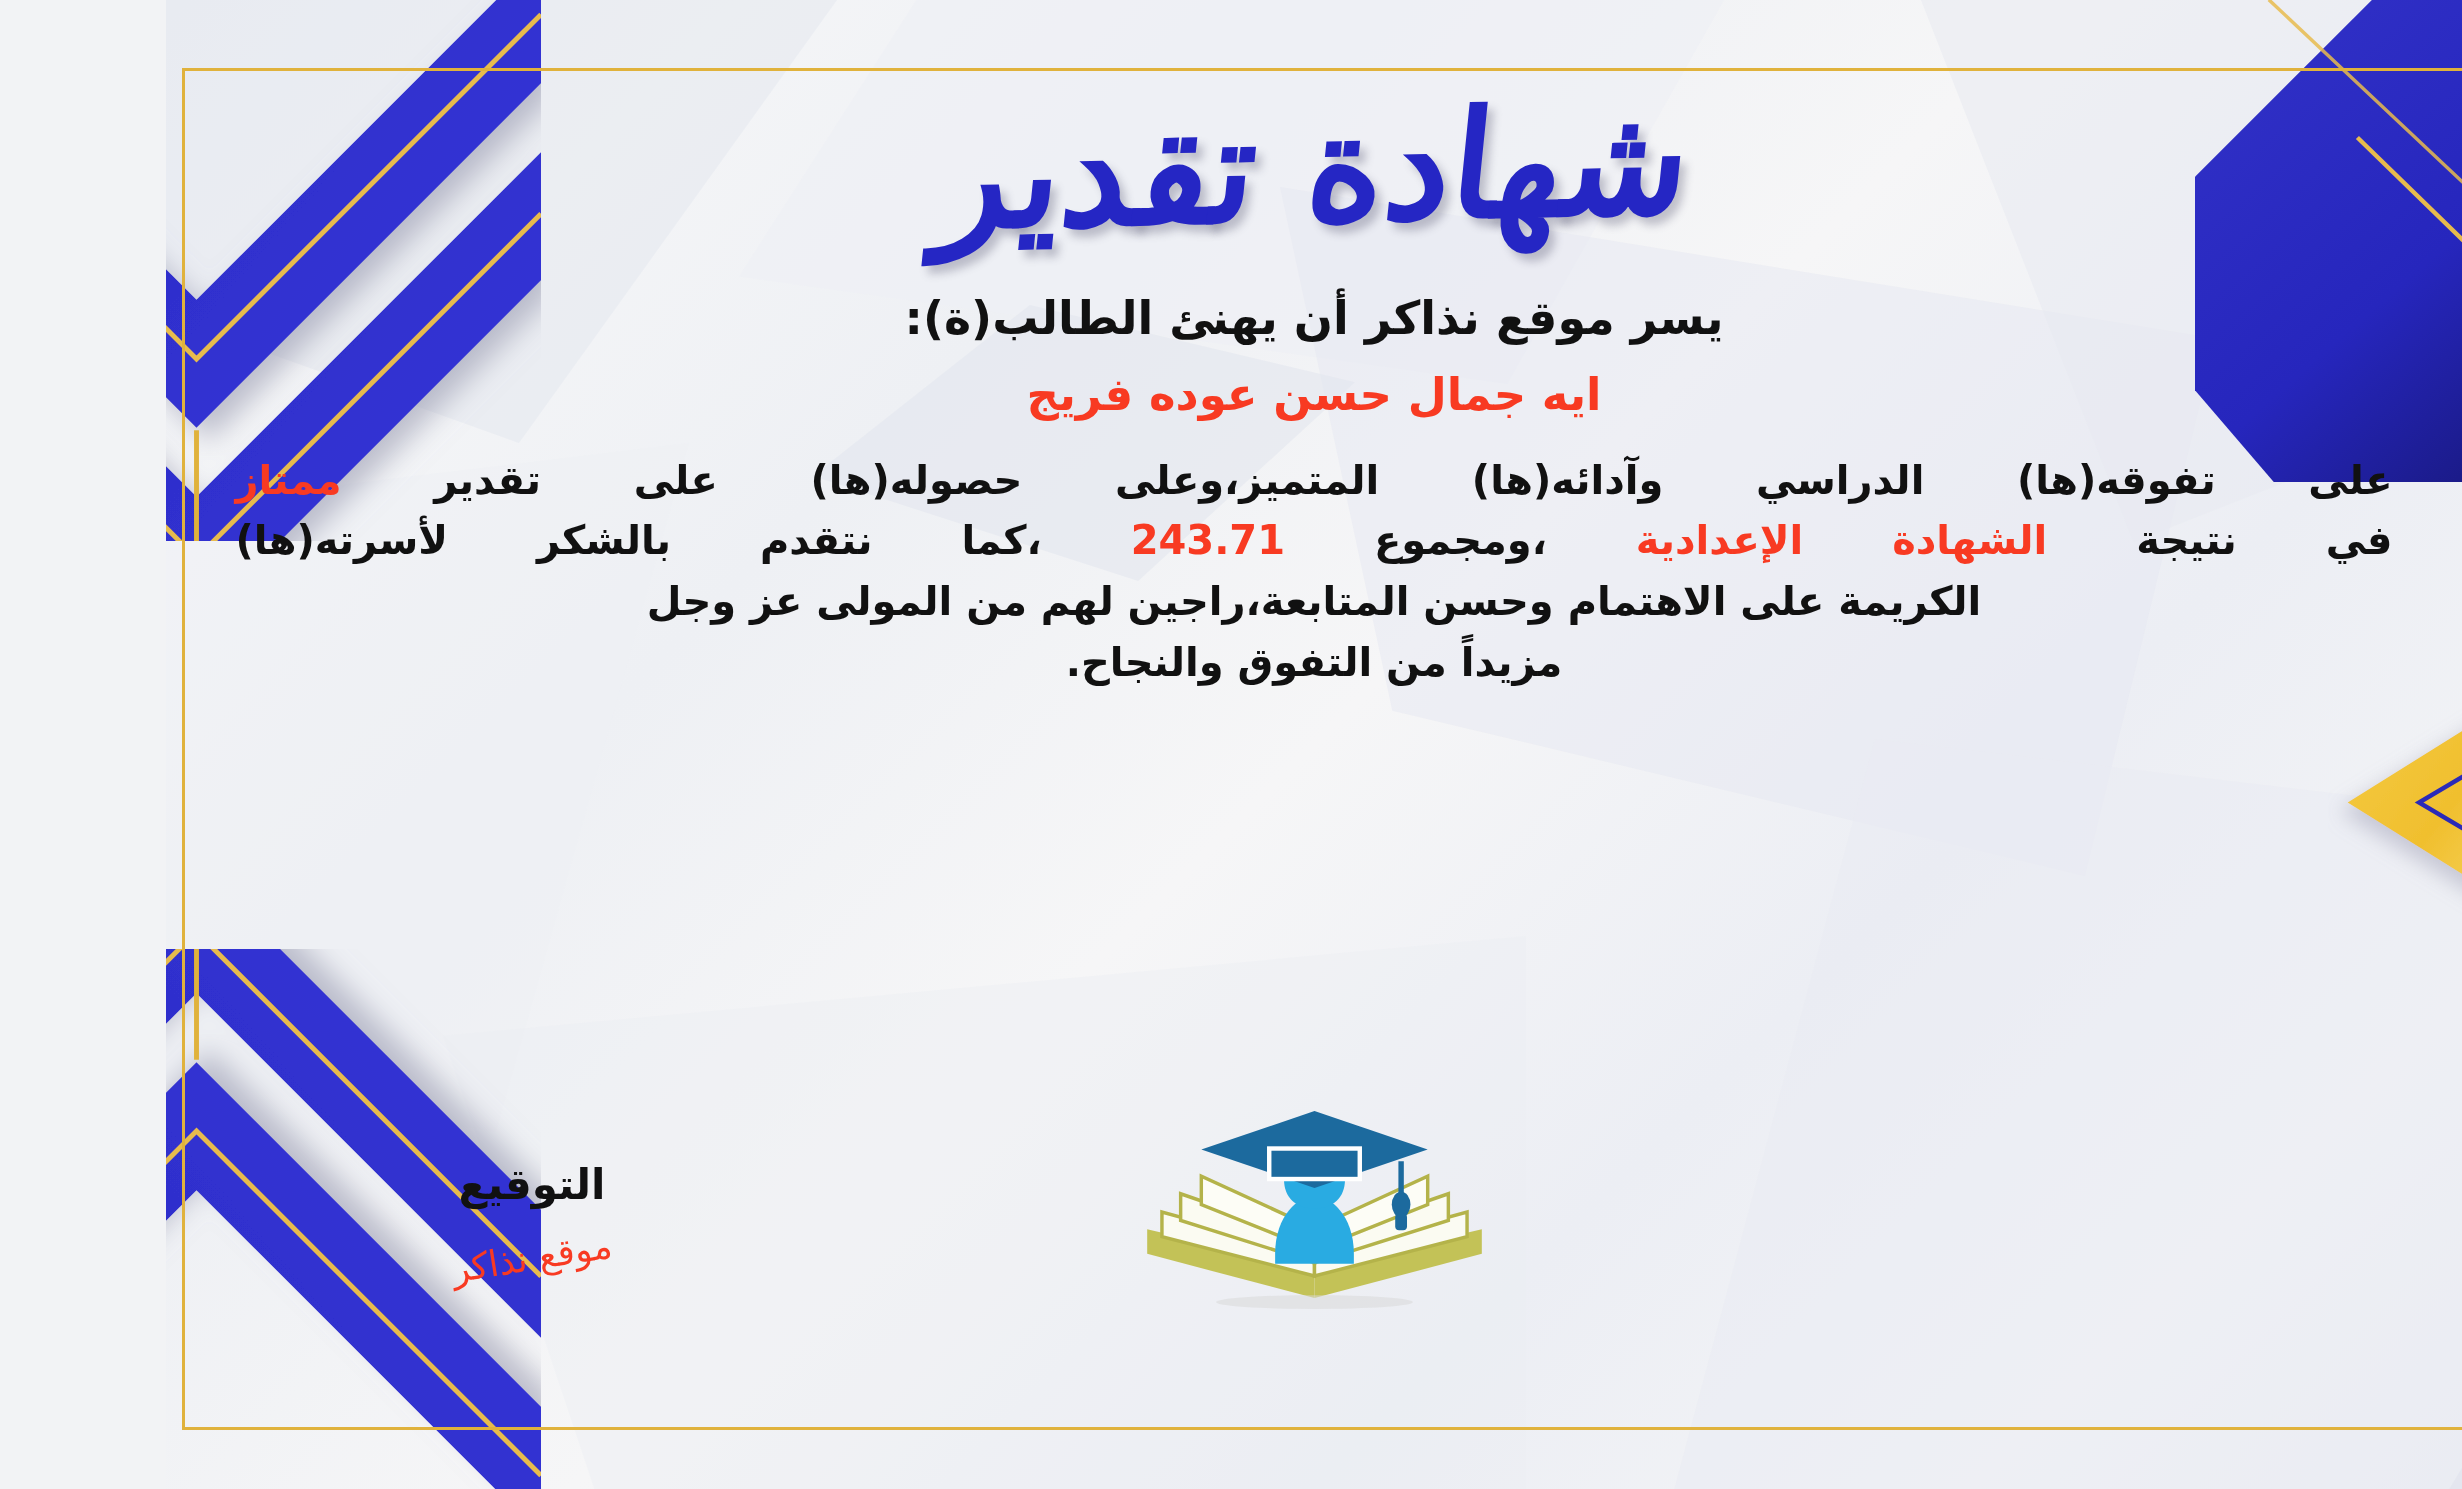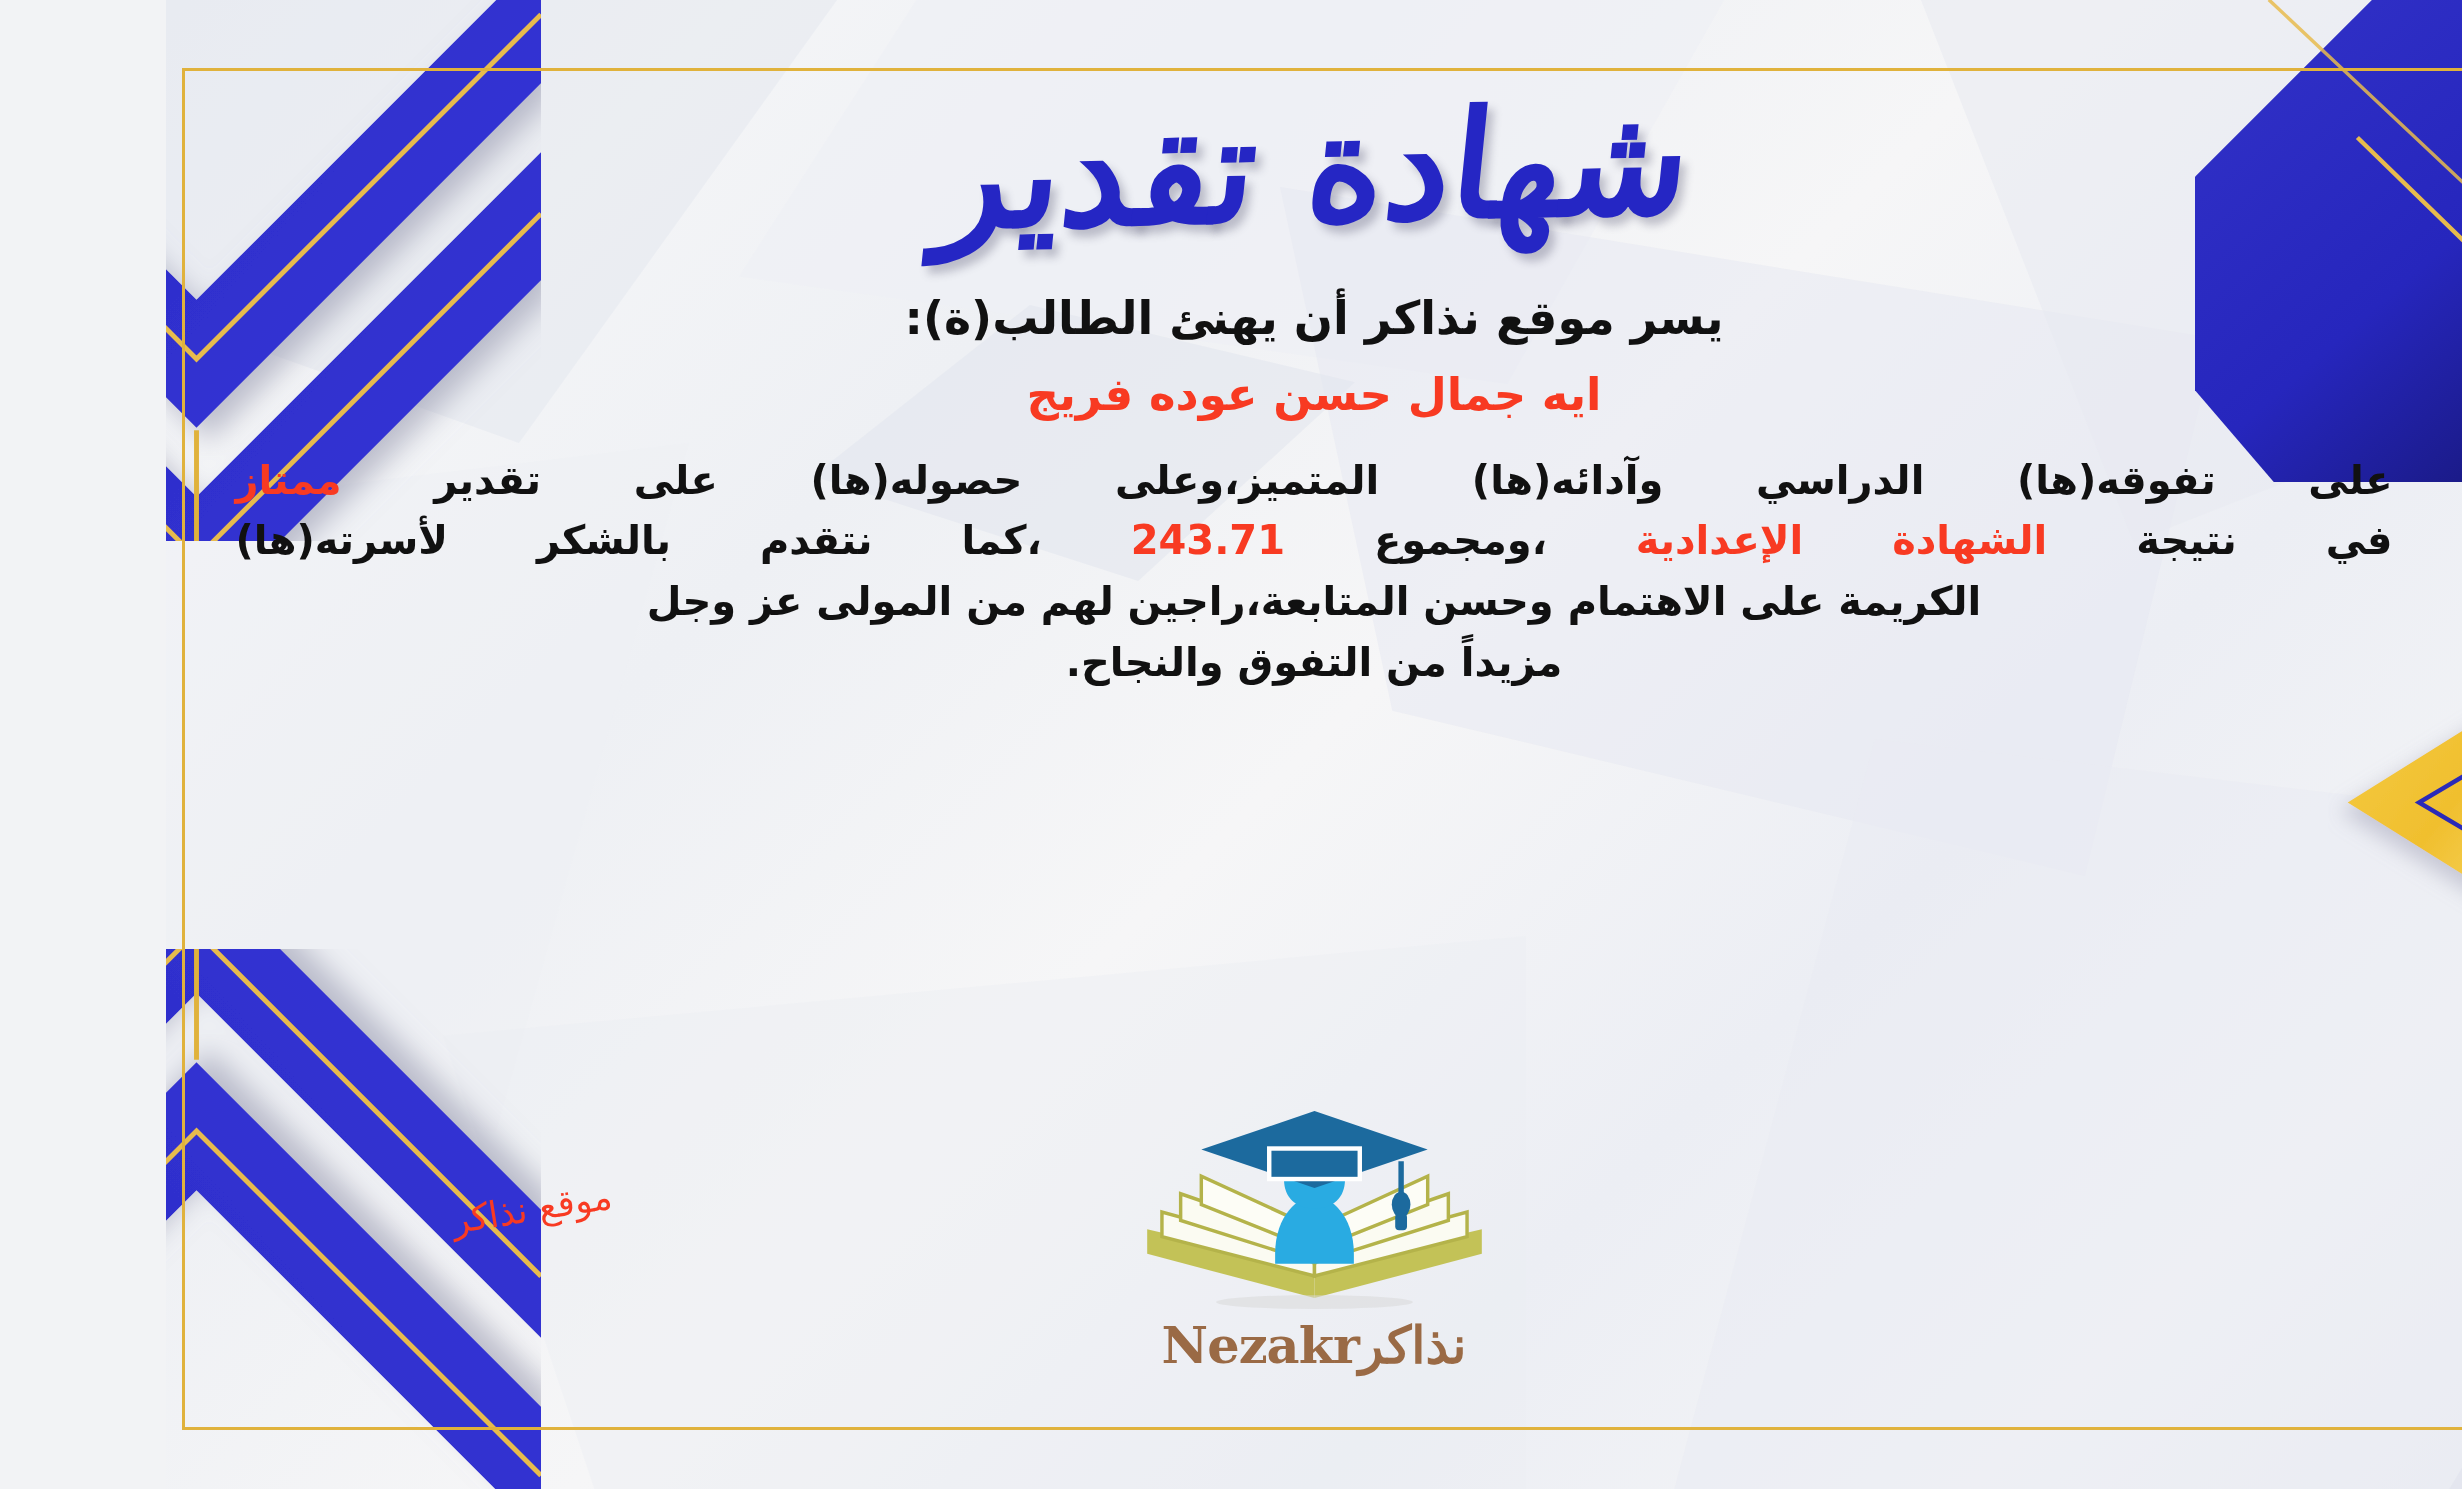--- a/index.html
+++ b/index.html
@@ -241,20 +241,21 @@
         <span class="num">243.71</span>
         <span>،كما نتقدم بالشكر لأسرته(ها)</span>
       </span>
       <span class="ln l3">الكريمة على الاهتمام وحسن المتابعة،راجين لهم من المولى عز وجل</span>
       <span class="ln l4">مزيداً من التفوق والنجاح.</span>
     </div>
 
     <div class="footer">
 
       <div class="sig-block">
+        <div class="sig-label">التوقيع</div>
         <div class="sig-hand">موقع نذاكر</div>
       </div>
 
       <div class="logo-block">
         <svg class="logo-mark" viewBox="0 0 760 430">
 
           <g>
             <path d="M40 250 L40 300 L380 390 L380 330 Z" fill="#c3c257"></path>
             <path d="M720 250 L720 300 L380 390 L380 330 Z" fill="#c3c257"></path>
             <path d="M70 215 L70 265 L380 345 L380 300 Z" fill="#fbfbf2" stroke="#b4b34a" stroke-width="7"></path>
@@ -272,21 +273,18 @@
           </g>
 
           <g>
             <polygon points="380,10 610,88 380,166 150,88" fill="#1c6a9e"></polygon>
             <rect x="288" y="86" width="184" height="62" fill="#1c6a9e" stroke="#ffffff" stroke-width="9"></rect>
             <line x1="556" y1="112" x2="556" y2="184" stroke="#1c6a9e" stroke-width="11"></line>
             <ellipse cx="556" cy="200" rx="19" ry="26" fill="#1c6a9e"></ellipse>
             <rect x="544" y="218" width="24" height="34" rx="8" fill="#1c6a9e"></rect>
           </g>
         </svg>
-        <div class="logo-text">
-          <span>نذاكر</span><span>Nezakr</span>
-        </div>
       </div>
 
     </div>
   </div>
 </div>
 
 
 </body></html>

